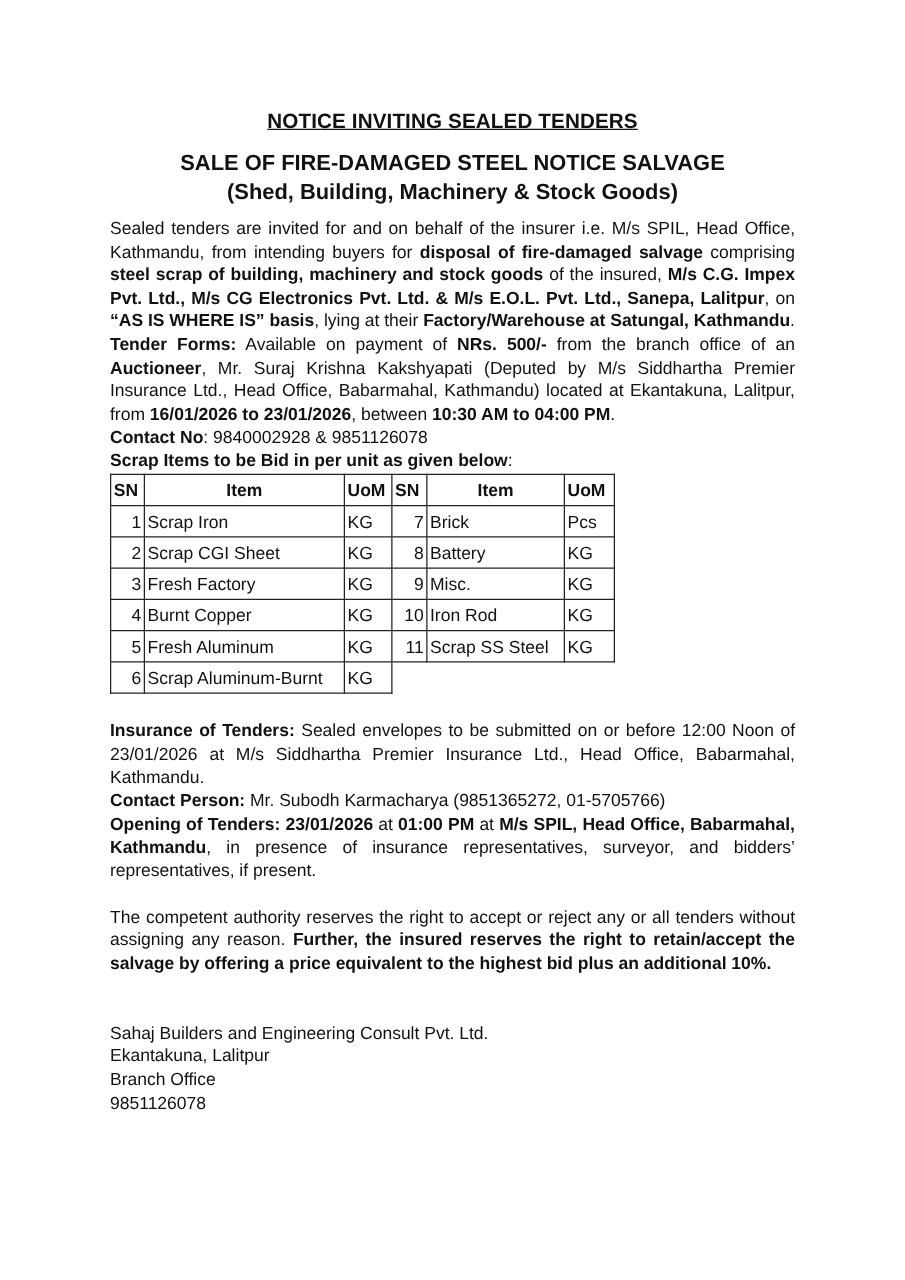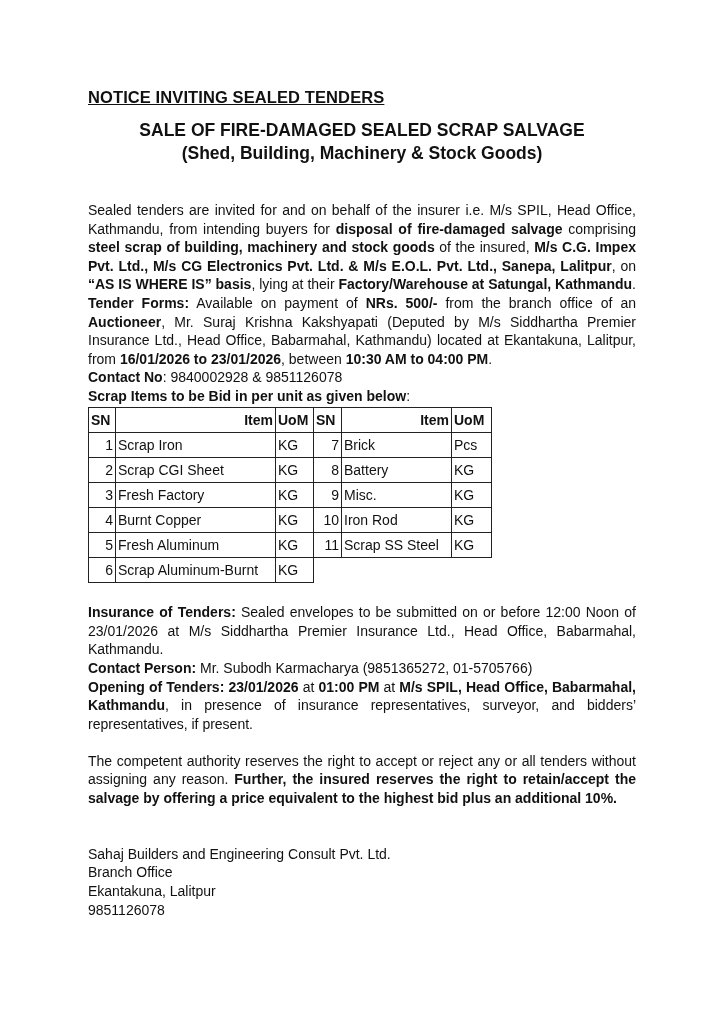--- a/index.html
+++ b/index.html
@@ -1,41 +1,41 @@
 <!DOCTYPE html>
 <html><head>
 <meta charset="utf-8">
 <style>
   html, body { margin: 0; padding: 0; background: #ffffff; }
   body { width: 724px; height: 1024px; position: relative; overflow: hidden; color: #111; font-family: "Liberation Sans", sans-serif; }
   .page { position: absolute; left: 88px; top: 0; width: 548px; }
-  .title { position: absolute; left: 0; top: 88px; width: 548px; font-weight: bold; font-size: 16.5px; text-decoration: underline; letter-spacing: 0.1px; }
+  .title { position: absolute; left: 0; top: 88px; width: 548px; text-align: center; font-weight: bold; font-size: 16.5px; text-decoration: underline; letter-spacing: 0.1px; }
   .subtitle { position: absolute; left: 0; width: 548px; text-align: center; font-weight: bold; font-size: 17.5px; }
   .sub1 { top: 120px; }
   .sub2 { top: 143px; }
-  .body { position: absolute; left: 0; top: 173px; width: 548px; font-size: 14px; line-height: 18.6px; margin-top: 28px; }
+  .body { position: absolute; left: 0; top: 173px; width: 548px; font-size: 14px; line-height: 18.6px; }
   .body p { margin: 0; text-align: justify; }
   .body b { font-weight: bold; }
   .gap { height: 18.6px; }
   table.items { border-collapse: collapse; font-size: 14px; margin-top: 1px; margin-bottom: 2px; }
   table.items td, table.items th { border: 1.3px solid #222; padding: 4px 2px; height: 16px; line-height: 16px; white-space: nowrap; }
-  table.items th { font-weight: bold; text-align: right; }
+  table.items th { font-weight: bold; }
   table.items .sn { text-align: right; }
   table.items .blank { border: none; }
   .c-sn1 { width: 27px; } .c-item1 { width: 160px; } .c-uom1 { width: 38px; }
   .c-sn2 { width: 28px; } .c-item2 { width: 110px; } .c-uom2 { width: 40px; }
   .sig p { text-align: left; }
 </style>
 </head>
 <body>
 
 <div class="page">
 
   <div class="title">NOTICE INVITING SEALED TENDERS</div>
-  <div class="subtitle sub1">SALE OF FIRE-DAMAGED SEALED SCRAP SALVAGE</div>
+  <div class="subtitle sub1">SALE OF FIRE-DAMAGED STEEL NOTICE SALVAGE</div>
   <div class="subtitle sub2">(Shed, Building, Machinery &amp; Stock Goods)</div>
 
   <div class="body">
 
     <p><span>Sealed tenders are invited for and on behalf of the insurer i.e. M/s SPIL, Head Office, Kathmandu, from intending buyers for </span><b>disposal of fire-damaged salvage</b><span> comprising </span><b>steel scrap of building, machinery and stock goods</b><span> of the insured, </span><b>M/s C.G. Impex Pvt. Ltd., M/s CG Electronics Pvt. Ltd. &amp; M/s E.O.L. Pvt. Ltd., Sanepa, Lalitpur</b><span>, on </span><b>“AS IS WHERE IS” basis</b><span>, lying at their </span><b>Factory/Warehouse at Satungal, Kathmandu</b><span>.</span></p>
 
     <p><b>Tender Forms:</b><span> Available on payment of </span><b>NRs. 500/-</b><span> from the branch office of an </span><b>Auctioneer</b><span>, Mr. Suraj Krishna Kakshyapati (Deputed by M/s Siddhartha Premier Insurance Ltd., Head Office, Babarmahal, Kathmandu) located at Ekantakuna, Lalitpur, from </span><b>16/01/2026 to 23/01/2026</b><span>, between </span><b>10:30 AM to 04:00 PM</b><span>.</span></p>
 
     <p><b>Contact No</b><span>:</span><span> 9840002928 &amp; 9851126078</span></p>
 
@@ -121,18 +121,18 @@
 
     <div class="gap"></div>
 
     <p><span>The competent authority reserves the right to accept or reject any or all tenders without assigning any reason. </span><b>Further, the insured reserves the right to retain/accept the salvage by offering a price equivalent to the highest bid plus an additional 10%.</b></p>
 
     <div class="gap"></div>
     <div class="gap"></div>
 
     <div class="sig">
       <p>Sahaj Builders and Engineering Consult Pvt. Ltd.</p>
+      <p>Ekantakuna, Lalitpur</p>
       <p>Branch Office</p>
-      <p>Ekantakuna, Lalitpur</p>
       <p>9851126078</p>
     </div>
   </div>
 </div>
 
 </body></html>

